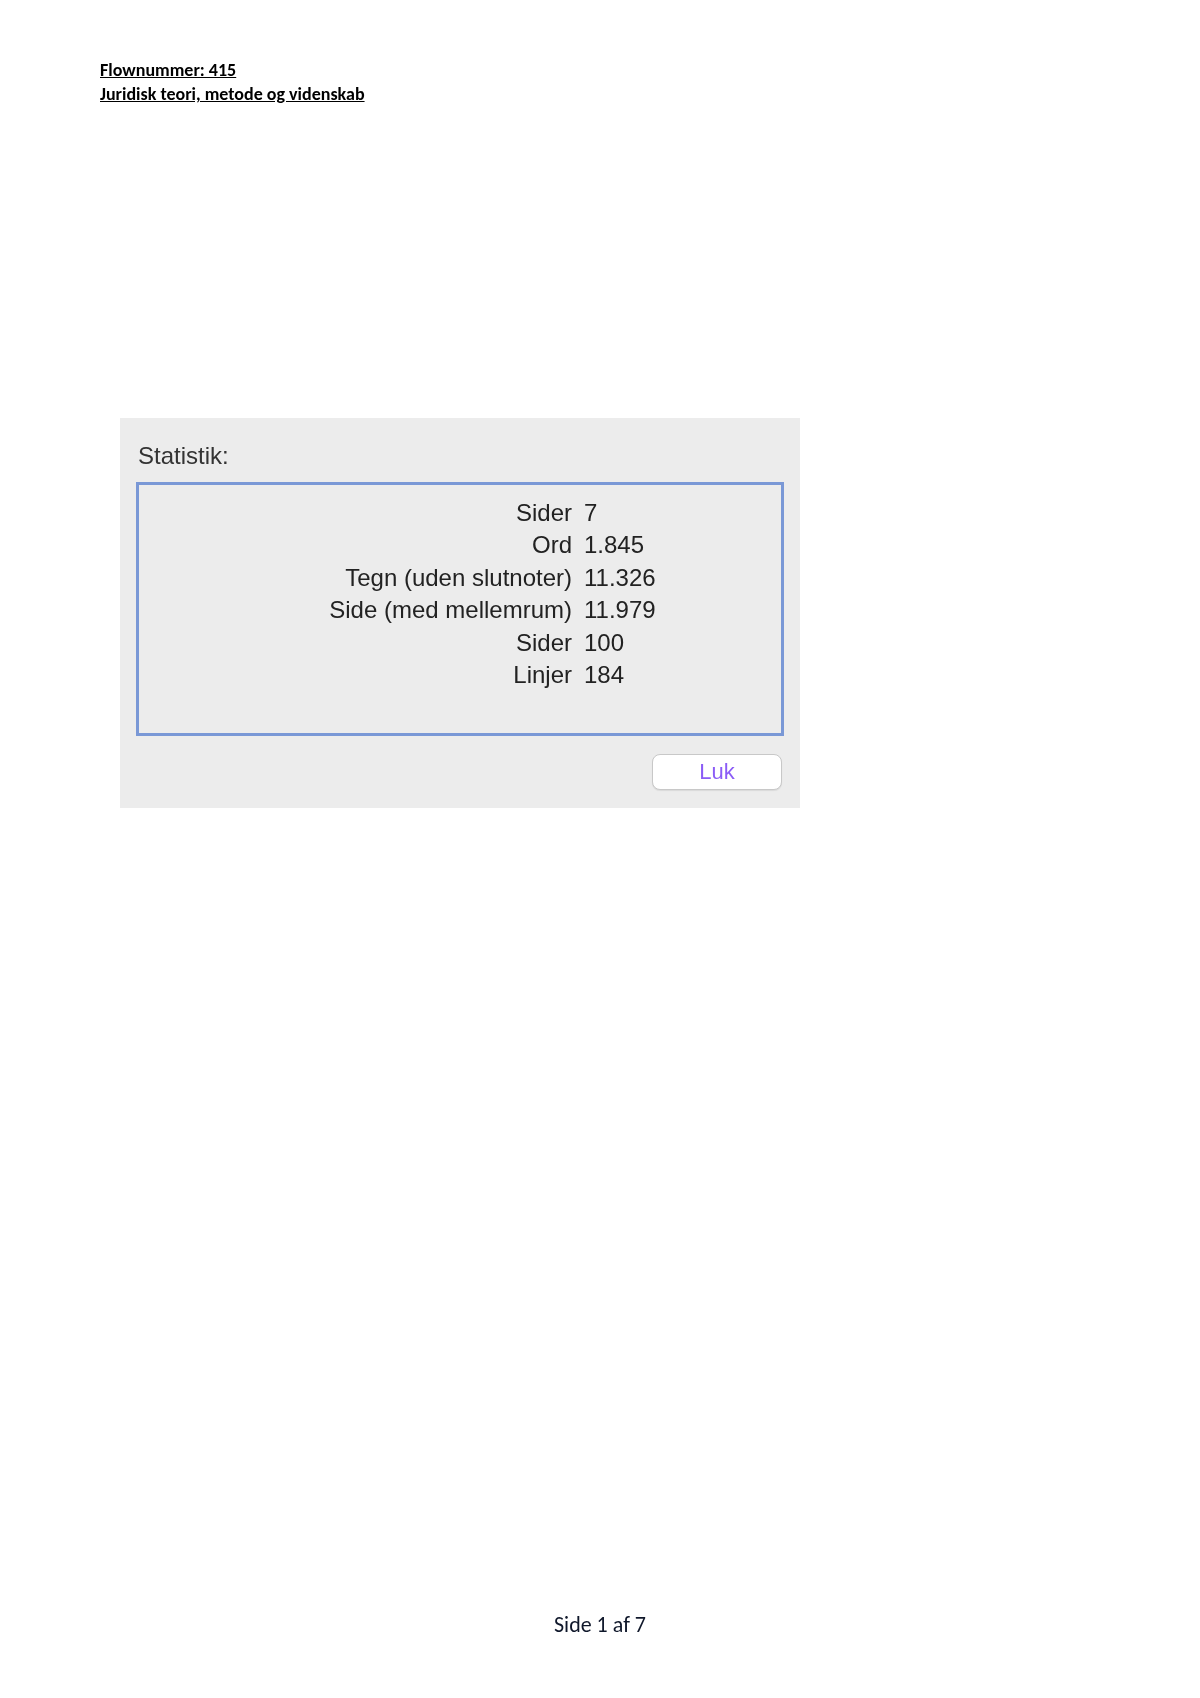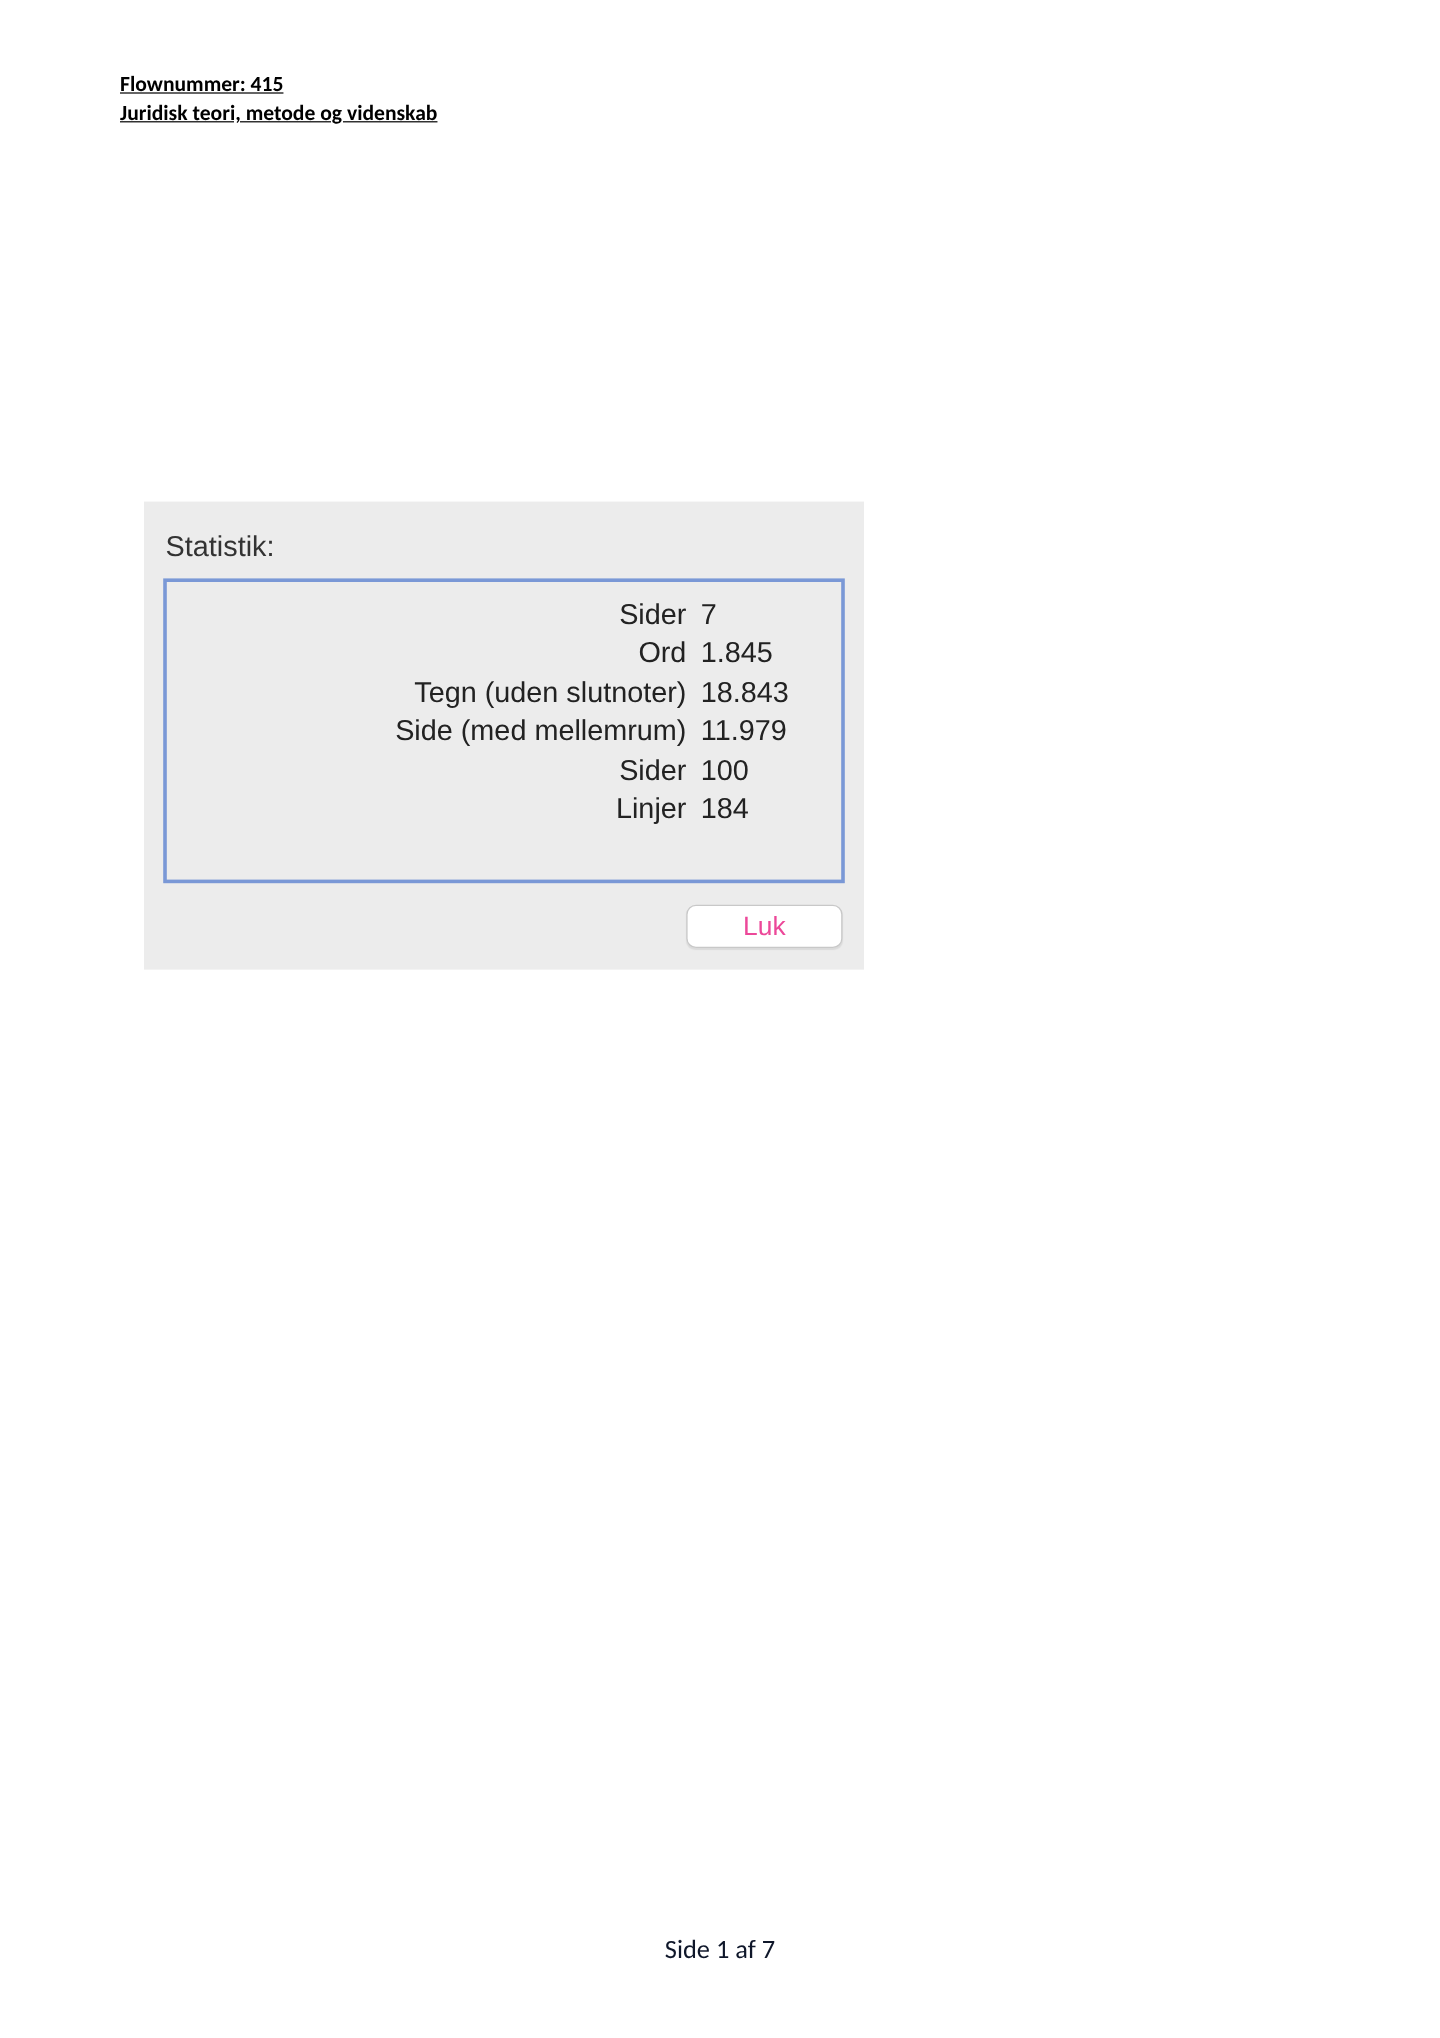--- a/index.html
+++ b/index.html
@@ -21,21 +21,21 @@
       font-size: 18px;
       font-weight: 600;
       color: #000;
       line-height: 1.35;
       text-decoration: underline;
     }
     .dialog {
       position: absolute;
       top: 418px;
       left: 120px;
-      width: 600px;
+      width: 680px;
       background: #ececec;
       padding: 24px 0 18px 0;
       font-family: -apple-system, "Helvetica Neue", Arial, sans-serif;
     }
     .dialog-title {
       font-size: 24px;
       color: #333;
       margin: 0 0 12px 18px;
       font-weight: 400;
     }
@@ -84,21 +84,21 @@
     }
     .button-row {
       display: flex;
       justify-content: flex-end;
       margin: 18px 18px 0 0;
     }
     .btn {
       min-width: 130px;
       padding: 4px 40px;
       font-size: 22px;
-      color: #ec4899;
+      color: #8b5cf6;
       background: #ffffff;
       border: 1px solid #c8c8c8;
       border-radius: 8px;
       text-align: center;
       box-shadow: 0 1px 1px rgba(0,0,0,0.08);
       cursor: pointer;
     }
     .page-footer {
       position: absolute;
       bottom: 60px;
@@ -125,21 +125,21 @@
     <div class="stats-row">
       <span class="stats-label">Sider</span>
       <span class="stats-value">7</span>
     </div>
     <div class="stats-row">
       <span class="stats-label">Ord</span>
       <span class="stats-value">1.845</span>
     </div>
     <div class="stats-row">
       <span class="stats-label">Tegn (uden slutnoter)</span>
-      <span class="stats-value">18.843</span>
+      <span class="stats-value">11.326</span>
     </div>
     <div class="stats-row">
       <span class="stats-label">Side (med mellemrum)</span>
       <span class="stats-value">11.979</span>
     </div>
     <div class="stats-row">
       <span class="stats-label">Sider</span>
       <span class="stats-value">100</span>
     </div>
     <div class="stats-row">

